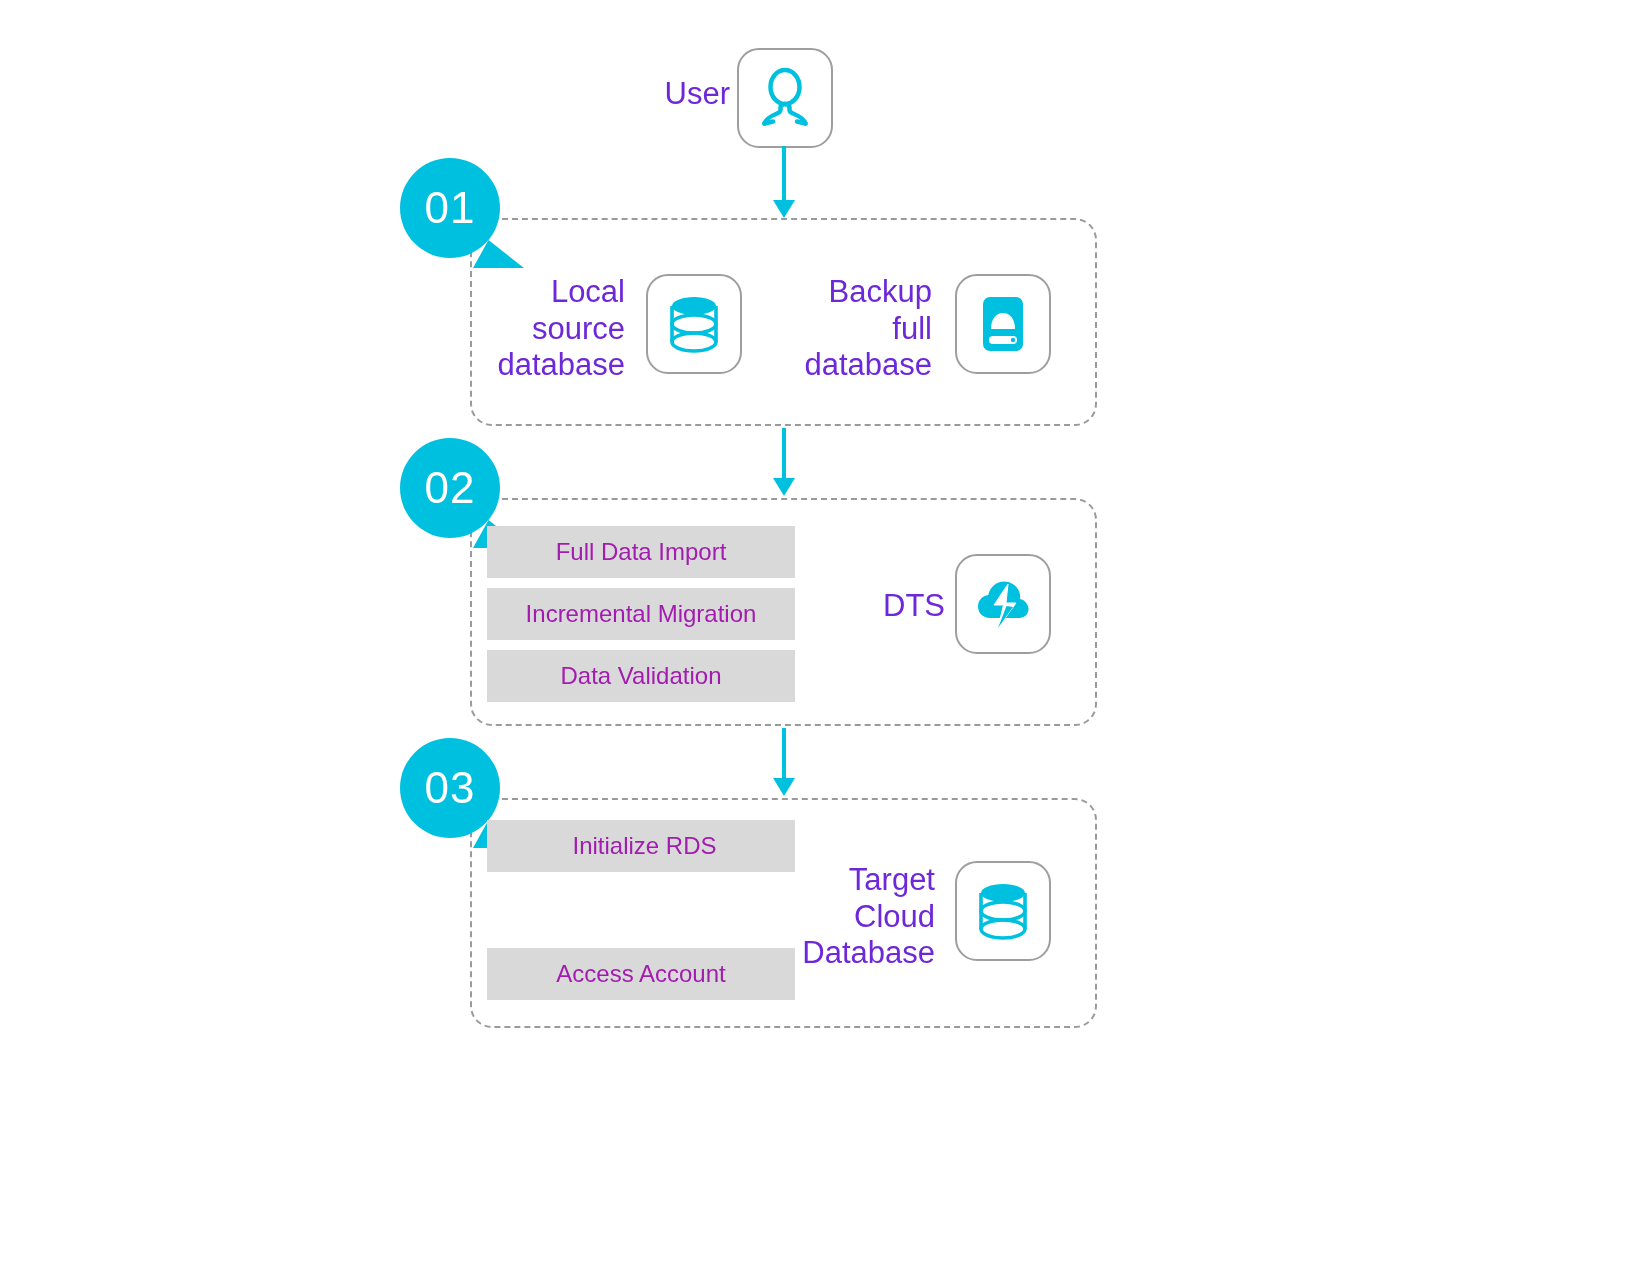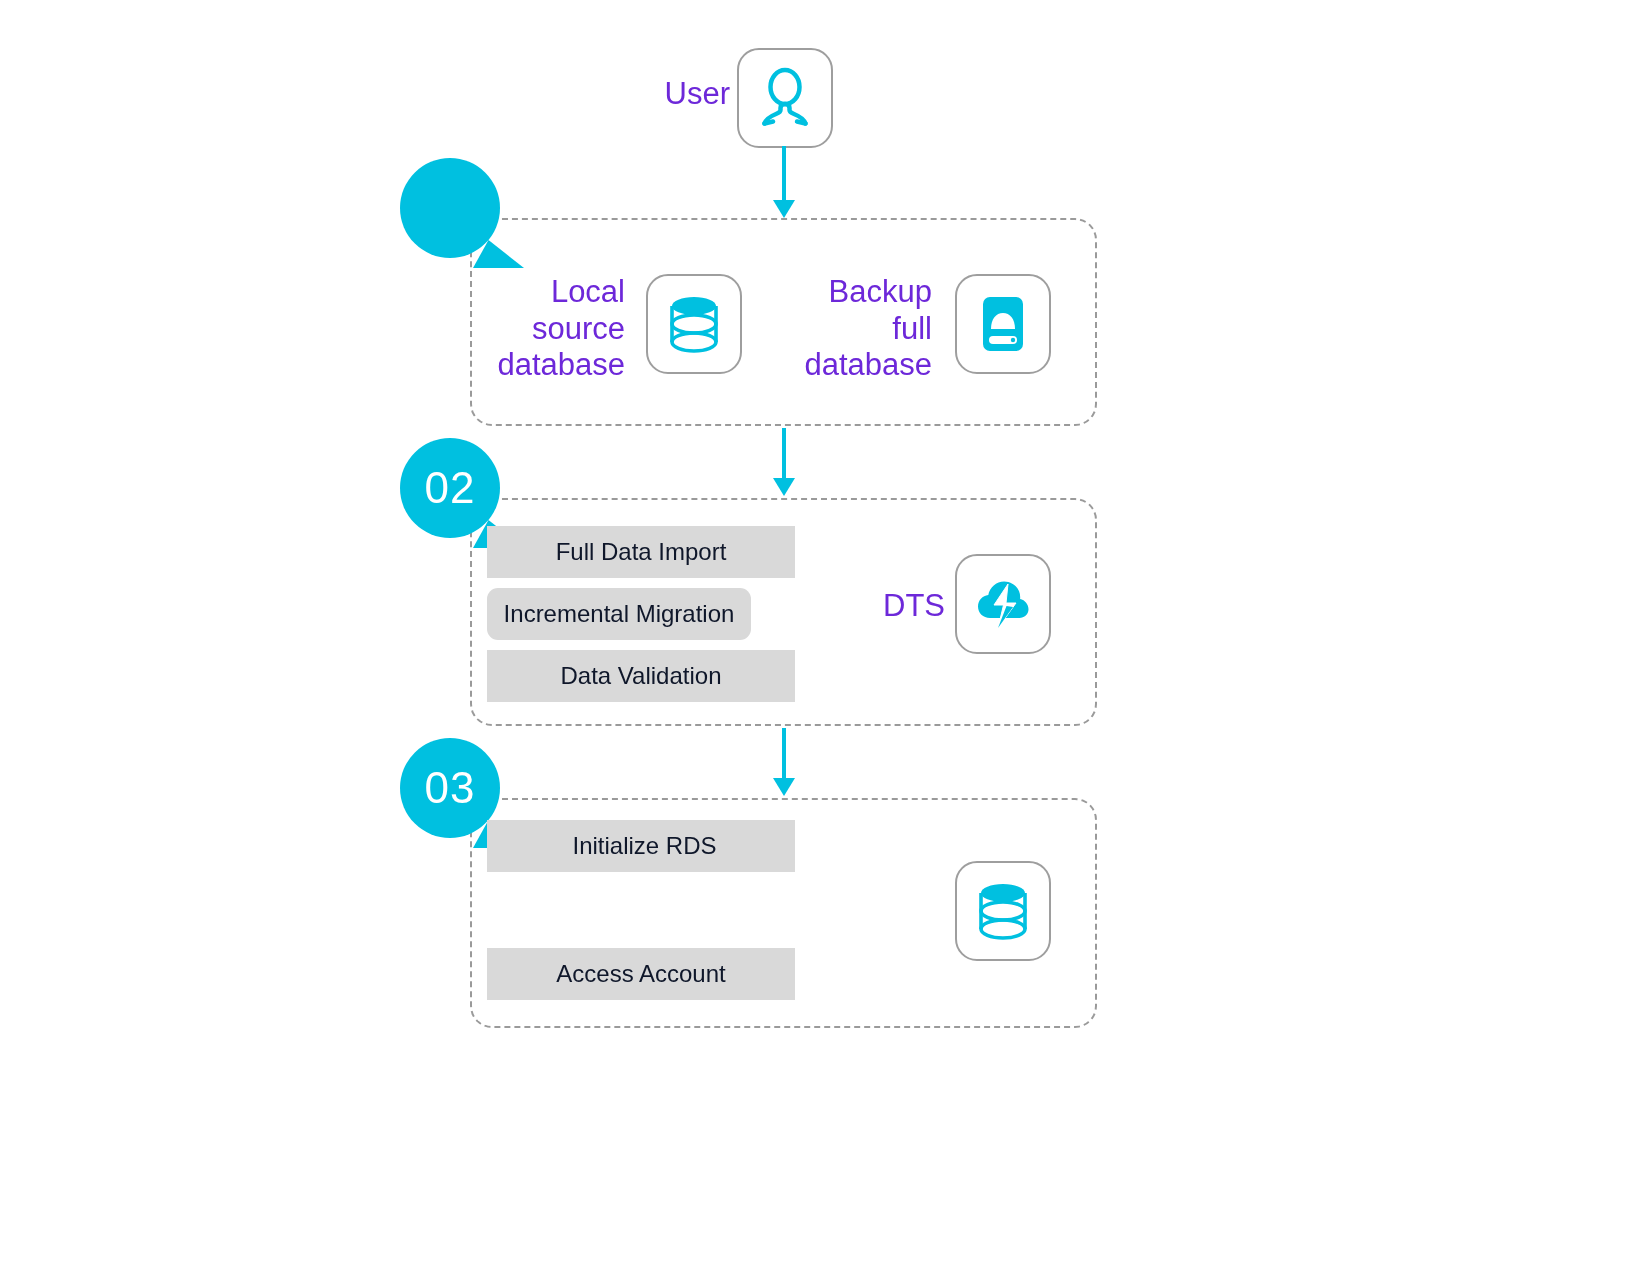--- a/index.html
+++ b/index.html
@@ -81,21 +81,21 @@
   }
 
   
   .task-bar {
     position: absolute;
     box-sizing: border-box;
     background: #d9d9d9;
     display: flex;
     align-items: center;
     justify-content: center;
-    color: #0f172a;
+    color: #a21caf;
     font-size: 24px;
     font-weight: 400;
   }
 
   
   .connector {
     position: absolute;
   }
   .connector svg { display: block; }
 </style>
@@ -129,20 +129,21 @@
     </svg>
   </div>
 
   <div class="step-box" style="left:470px; top:218px; width:627px; height:208px;"></div>
 
   <div class="step-badge" style="left:400px; top:158px;">
     <svg width="124" height="124" viewBox="0 0 124 124">
       <path d="M88.5 82 L124 110 L73 110 Z" fill="#00c0e0"></path>
       <circle cx="50" cy="50" r="50" fill="#00c0e0"></circle>
     </svg>
+    <div class="badge-num">01</div>
   </div>
 
   <div class="node-label" style="left:470px; top:274px; width:155px;text-align:right;">Local
 source
 database</div>
 
   <div class="icon-tile" style="left:646px; top:274px; width:96px; height:100px;">
     <span>
       <svg width="56" height="62" viewBox="0 0 56 62">
         <ellipse cx="28" cy="13" rx="22" ry="9" fill="#00c0e0"></ellipse>
@@ -180,21 +181,21 @@
 
   <div class="step-badge" style="left:400px; top:438px;">
     <svg width="124" height="124" viewBox="0 0 124 124">
       <path d="M88.5 82 L124 110 L73 110 Z" fill="#00c0e0"></path>
       <circle cx="50" cy="50" r="50" fill="#00c0e0"></circle>
     </svg>
     <div class="badge-num">02</div>
   </div>
 
   <div class="task-bar" style="left:487px; top:526px; width:308px; height:52px;">Full Data Import</div>
-  <div class="task-bar" style="left:487px; top:588px; width:264px; height:52px;border-radius:11px;">Incremental Migration</div>
+  <div class="task-bar" style="left:487px; top:588px; width:308px; height:52px;">Incremental Migration</div>
   <div class="task-bar" style="left:487px; top:650px; width:308px; height:52px;">Data Validation</div>
 
   <div class="node-label one-line" style="left:820px; top:590px; width:125px;">DTS</div>
 
   <div class="icon-tile" style="left:955px; top:554px; width:96px; height:100px;">
     <span>
       <svg width="60" height="64" viewBox="0 0 60 64">
         <path d="M17 46 C10 46 5 41 5 34.5 C5 28.5 9.5 23.6 15.3 23.1
                  C16.6 15.4 23.2 9.5 31.2 9.5
                  C40 9.5 47.2 16.5 47.2 25.2
@@ -220,20 +221,23 @@
     <svg width="124" height="124" viewBox="0 0 124 124">
       <path d="M88.5 82 L124 110 L73 110 Z" fill="#00c0e0"></path>
       <circle cx="50" cy="50" r="50" fill="#00c0e0"></circle>
     </svg>
     <div class="badge-num">03</div>
   </div>
 
   <div class="task-bar" style="left:487px; top:820px; width:308px; height:52px;padding-left:7px;">Initialize RDS</div>
   <div class="task-bar" style="left:487px; top:948px; width:308px; height:52px;">Access Account</div>
 
+  <div class="node-label" style="left:780px; top:862px; width:155px;">Target
+Cloud
+Database</div>
 
   <div class="icon-tile" style="left:955px; top:861px; width:96px; height:100px;">
     <span>
       <svg width="56" height="62" viewBox="0 0 56 62">
         <ellipse cx="28" cy="13" rx="22" ry="9" fill="#00c0e0"></ellipse>
         <path d="M6 13 L6 49" stroke="#00c0e0" stroke-width="3.6" fill="none"></path>
         <path d="M50 13 L50 49" stroke="#00c0e0" stroke-width="3.6" fill="none"></path>
         <ellipse cx="28" cy="31" rx="22" ry="9" fill="none" stroke="#00c0e0" stroke-width="3.6"></ellipse>
         <ellipse cx="28" cy="49" rx="22" ry="9" fill="none" stroke="#00c0e0" stroke-width="3.6"></ellipse>
       </svg>

